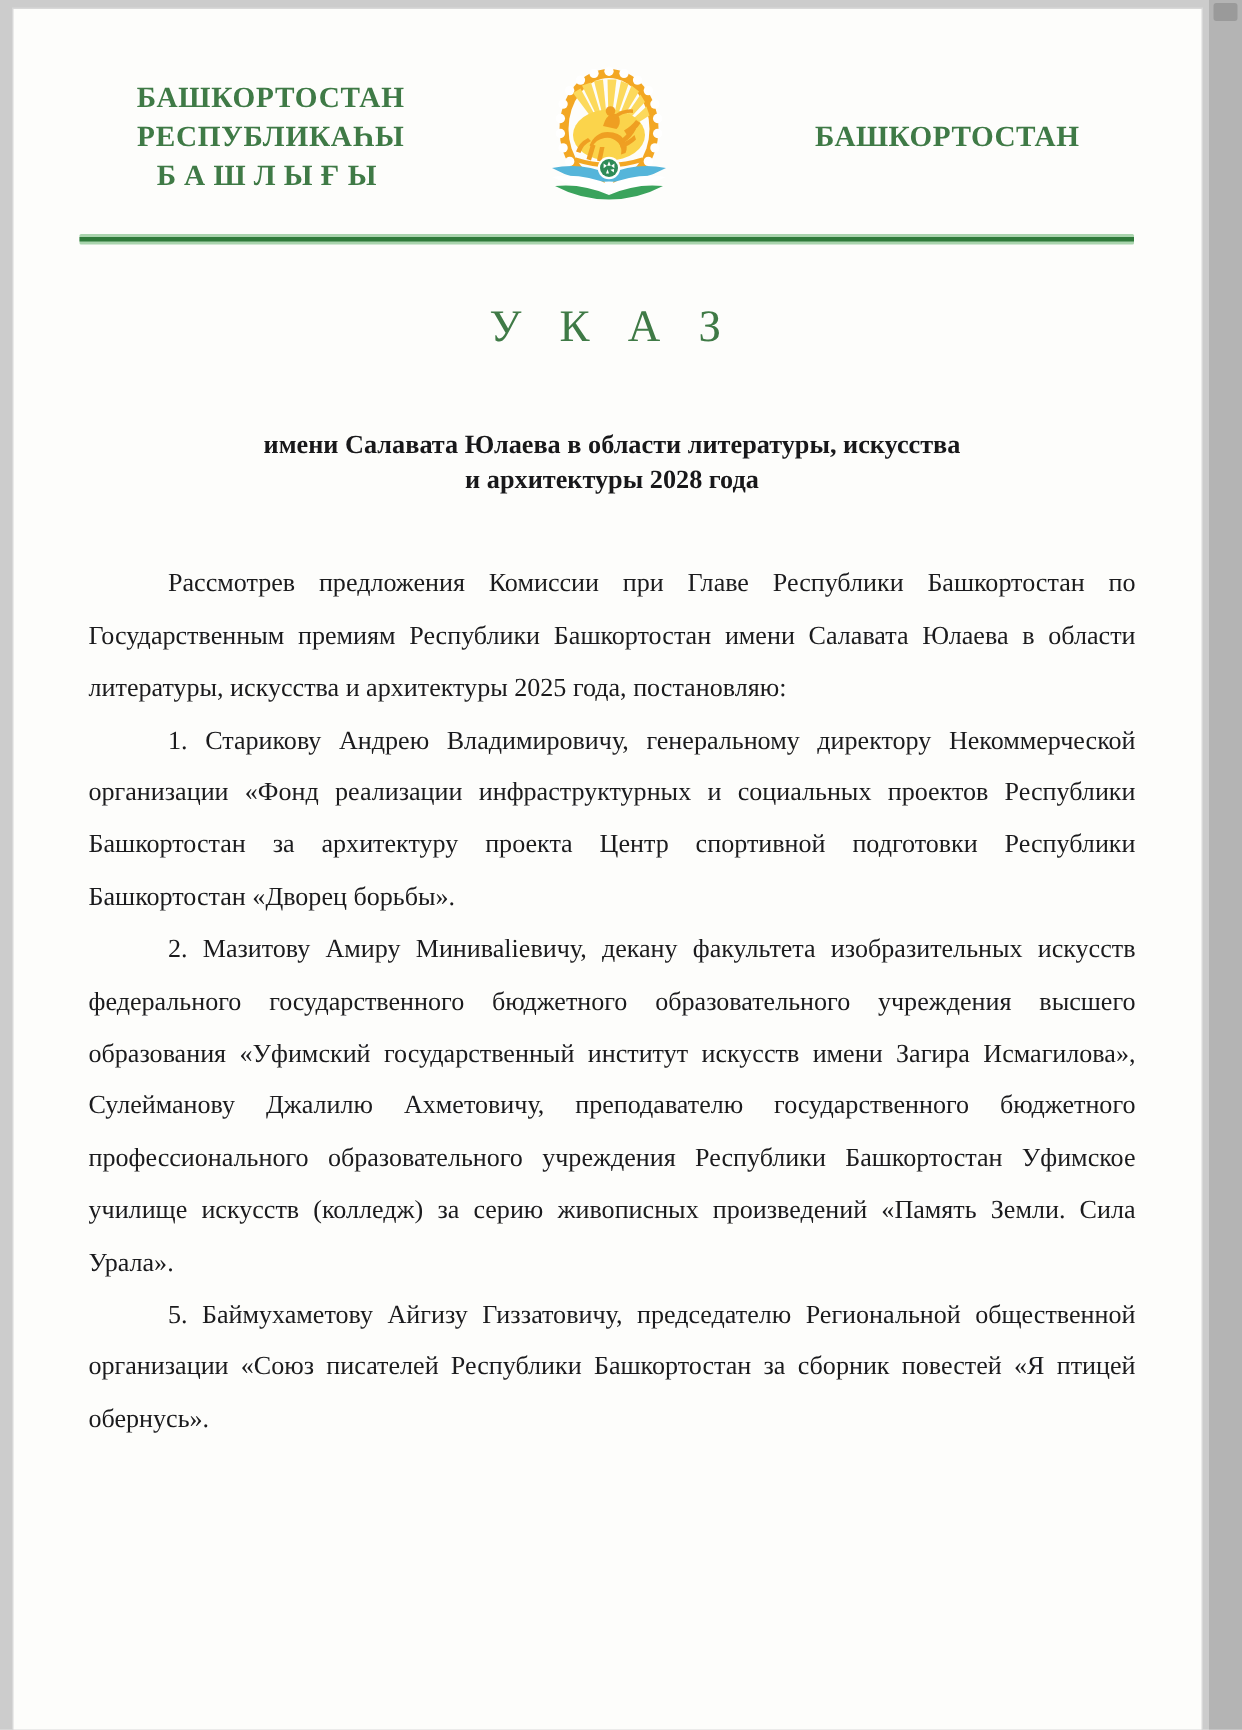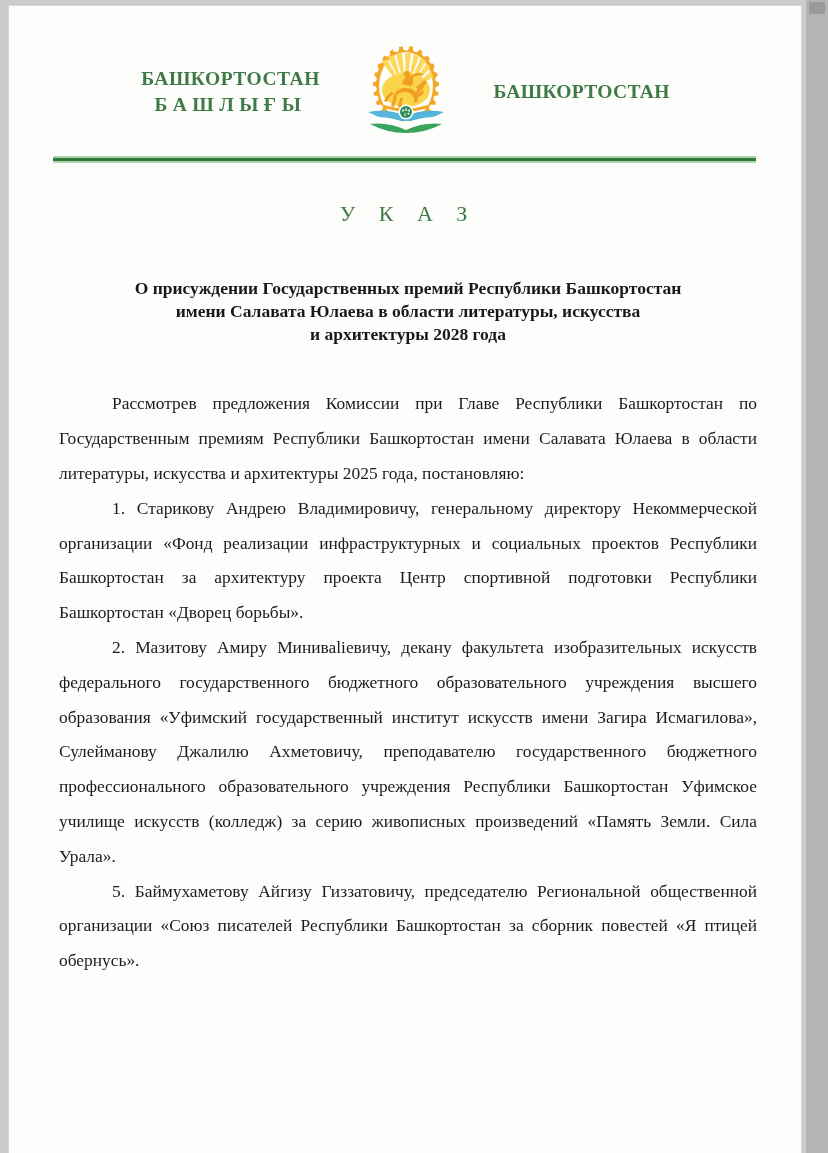--- a/index.html
+++ b/index.html
@@ -49,21 +49,21 @@
     overflow: hidden;
   }
   .page-inner {
     padding: 0;
   }
 
   
   .letterhead {
     display: flex;
     align-items: center;
-    justify-content: center;
+    justify-content: space-between;
     padding: 36px 42px 0 44px;
     box-sizing: border-box;
   }
   .lh-block {
     color: #3f7a46;
     font-family: "Liberation Serif", "DejaVu Serif", serif;
     font-weight: bold;
     font-size: 19.5px;
     line-height: 1.33;
     text-align: center;
@@ -105,21 +105,21 @@
   }
 
   
   .doc {
     padding: 0 44px 0 50px;
     box-sizing: border-box;
   }
   .ukaz {
     text-align: center;
     color: #3f7a46;
-    font-size: 22px;
+    font-size: 30px;
     font-weight: normal;
     letter-spacing: 9px;
     margin: 38px 0 0 0;
     font-family: "Liberation Serif", "DejaVu Serif", serif;
   }
   .subtitle {
     text-align: center;
     font-weight: bold;
     font-size: 17.5px;
     line-height: 1.32;
@@ -152,20 +152,21 @@
     <div class="scroll-thumb"></div>
   </div>
 
   <div class="page">
     <div class="page-inner">
 
       <div class="letterhead">
 
         <div class="lh-block lh-left">
           <span class="ln ln-1">БАШКОРТОСТАН</span>
+          <span class="ln ln-2">РЕСПУБЛИКАҺЫ</span>
           <span class="ln ln-3">БАШЛЫҒЫ</span>
         </div>
 
         <div class="emblem-wrap">
           <svg width="92" height="100" viewBox="0 0 92 100">
 
             <ellipse cx="46" cy="44" rx="33" ry="40" fill="#f3a723"></ellipse>
 
             <g fill="#ffffff">
               <circle cx="46" cy="5.5" r="3.1"></circle>
@@ -257,21 +258,20 @@
         <div class="rule-outer">
           <div class="rule-inner"></div>
         </div>
       </div>
 
       <div class="doc">
 
         <div class="ukaz">У К А З</div>
 
         <div class="subtitle">
-          <span class="sl">О присуждении Государственных премий Республики Башкортостан</span>
           <span class="sl">имени Салавата Юлаева в области литературы, искусства</span>
           <span class="sl">и архитектуры 2028 года</span>
         </div>
 
         <div class="body-text">
           <p>Рассмотрев предложения Комиссии при Главе Республики Башкортостан по Государственным премиям Республики Башкортостан имени Салавата Юлаева в области литературы, искусства и архитектуры 2025 года, постановляю:</p>
           <p>1. Старикову Андрею Владимировичу, генеральному директору Некоммерческой организации «Фонд реализации инфраструктурных и социальных проектов Республики Башкортостан за архитектуру проекта Центр спортивной подготовки Республики Башкортостан «Дворец борьбы».</p>
           <p>2. Мазитову Амиру Миниваliевичу, декану факультета изобразительных искусств федерального государственного бюджетного образовательного учреждения высшего образования «Уфимский государственный институт искусств имени Загира Исмагилова», Сулейманову Джалилю Ахметовичу, преподавателю государственного бюджетного профессионального образовательного учреждения Республики Башкортостан Уфимское училище искусств (колледж) за серию живописных произведений «Память Земли. Сила Урала».</p>
           <p>5. Баймухаметову Айгизу Гиззатовичу, председателю Региональной общественной организации «Союз писателей Республики Башкортостан за сборник повестей «Я птицей обернусь».</p>
         </div>

